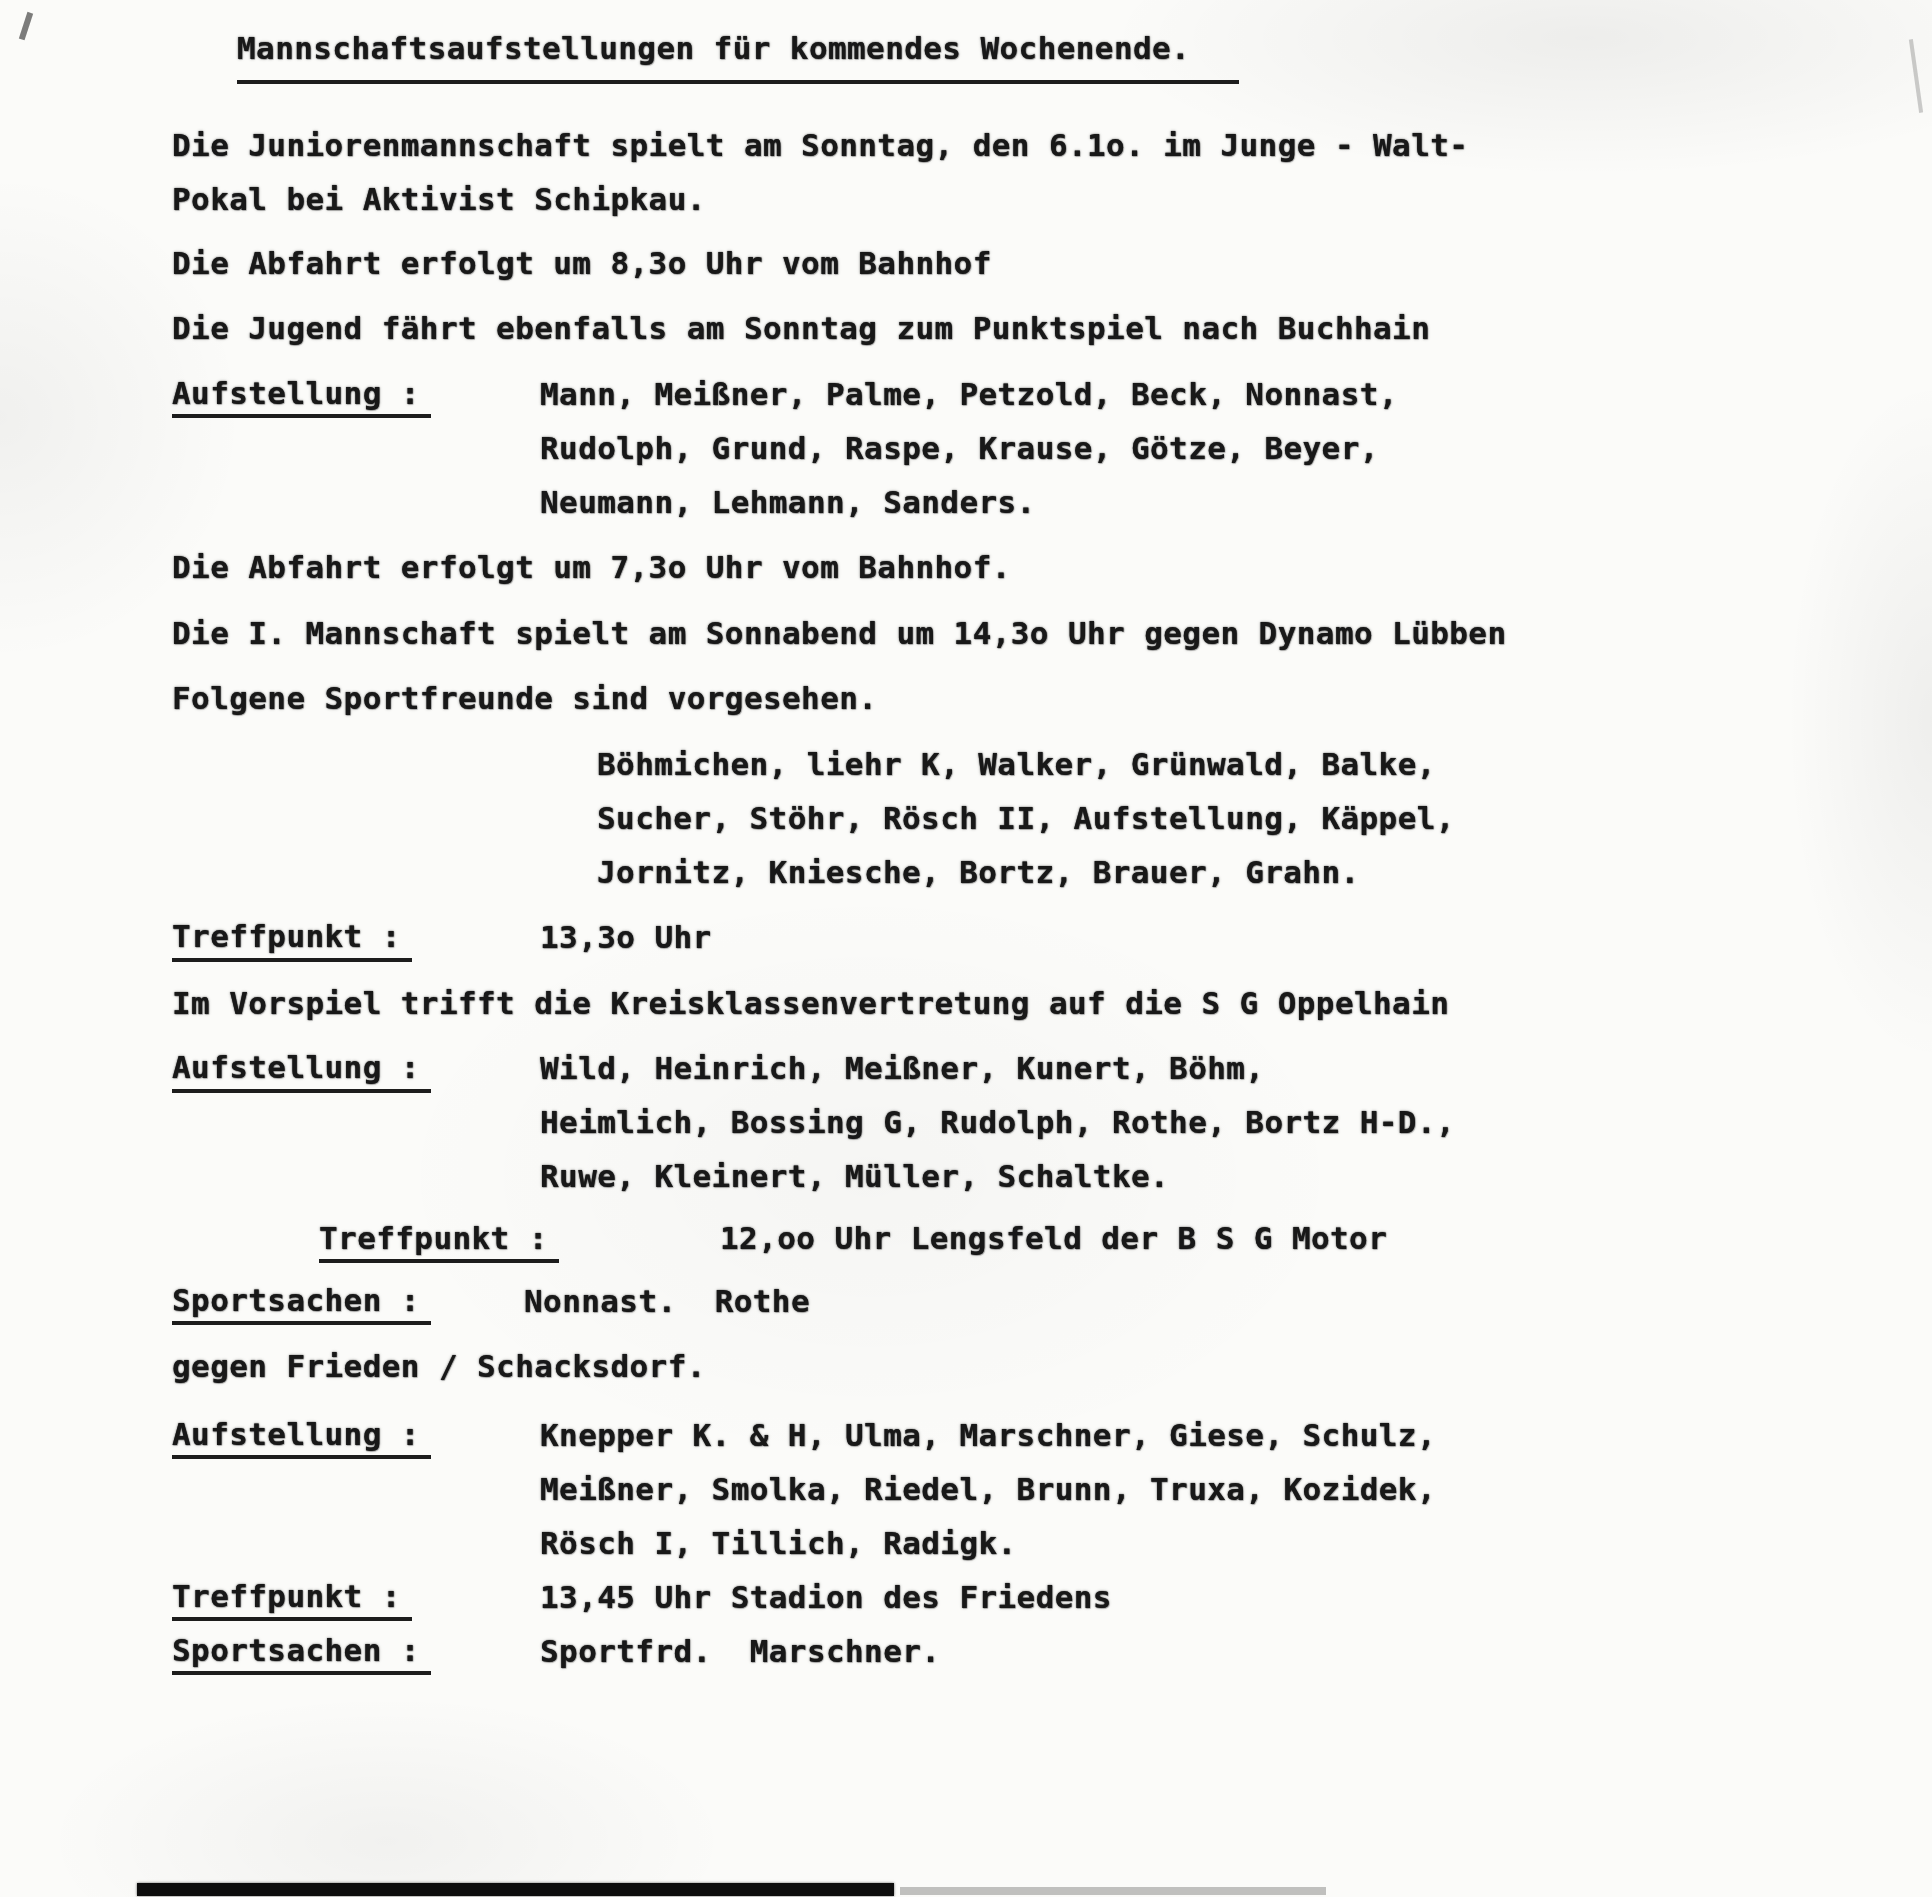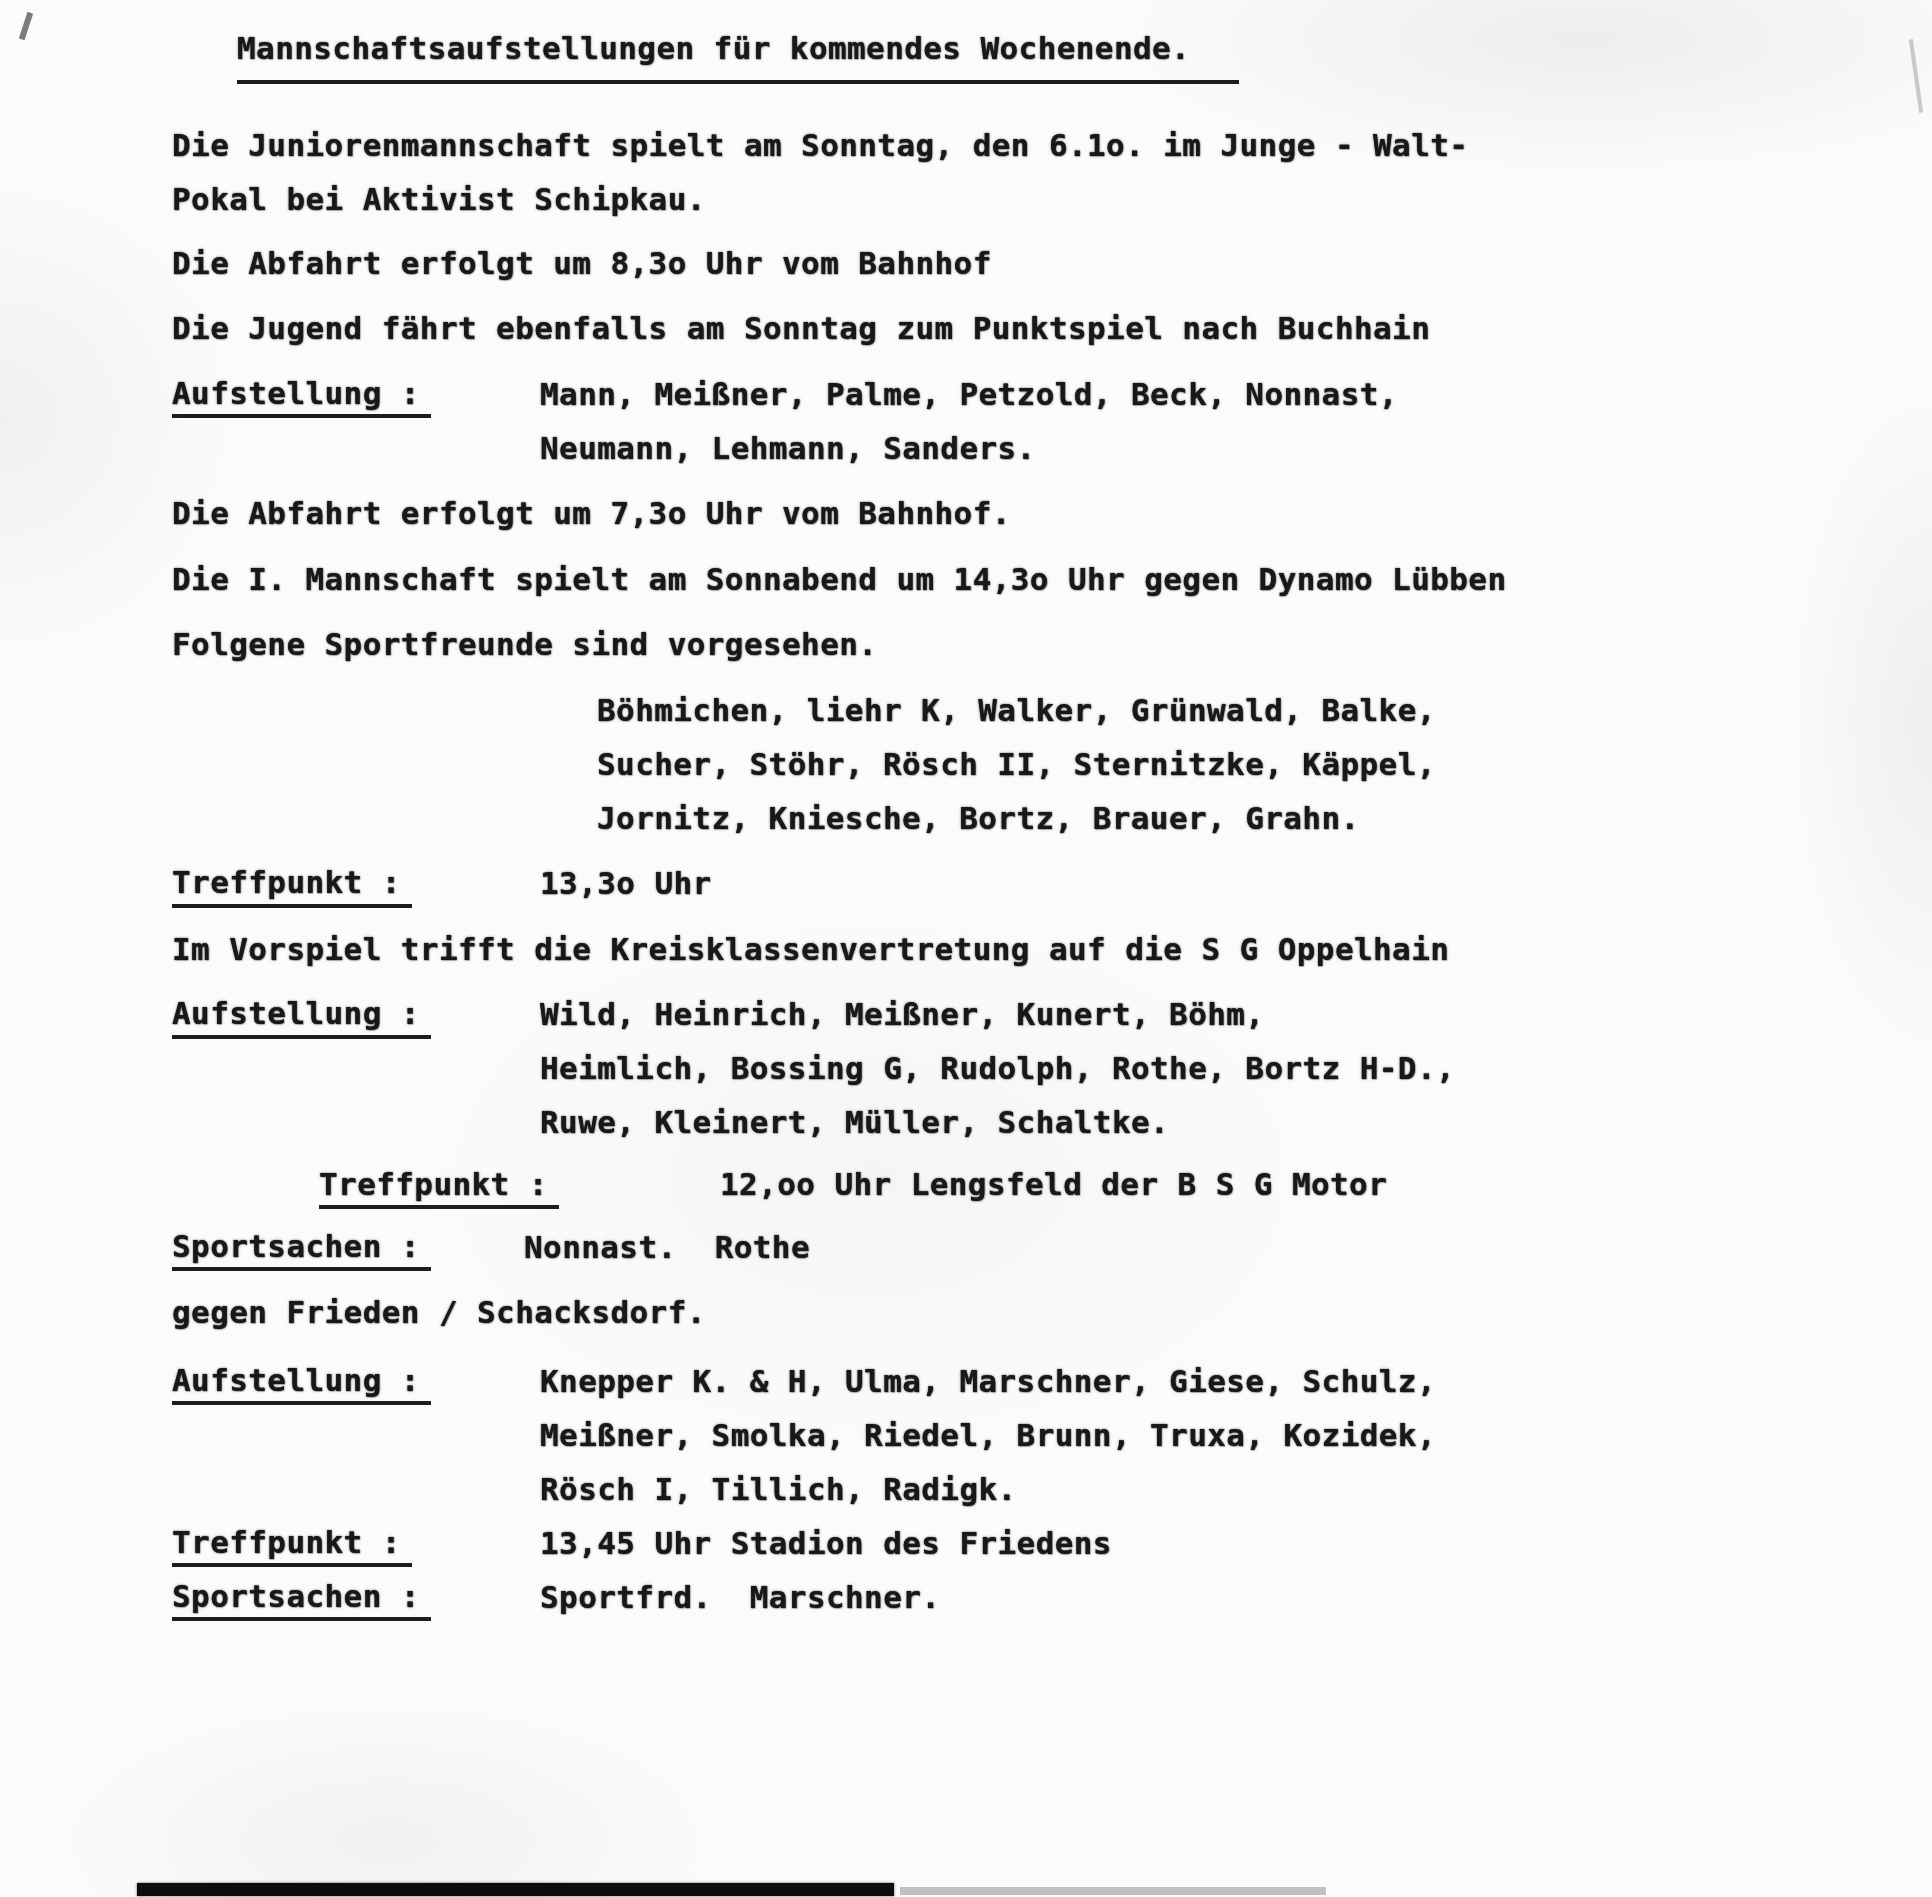--- a/index.html
+++ b/index.html
@@ -91,38 +91,39 @@
   </div>
 
   <div class="row para mb">
     <span class="tw">Die Jugend fährt ebenfalls am Sonntag zum Punktspiel nach Buchhain</span>
   </div>
 
   <div class="block mb">
     <span class="tw label">Aufstellung :</span>
     <div class="names">
       <div class="row"><span class="tw">Mann, Meißner, Palme, Petzold, Beck, Nonnast,</span></div>
+      <div class="row"><span class="tw">Rudolph, Grund, Raspe, Krause, Götze, Beyer,</span></div>
       <div class="row"><span class="tw">Neumann, Lehmann, Sanders.</span></div>
     </div>
   </div>
 
   <div class="row para mb">
     <span class="tw">Die Abfahrt erfolgt um 7,3o Uhr vom Bahnhof.</span>
   </div>
 
   <div class="row para mb">
     <span class="tw">Die I. Mannschaft spielt am Sonnabend um 14,3o Uhr gegen Dynamo Lübben</span>
   </div>
   <div class="row para mb">
     <span class="tw">Folgene Sportfreunde sind vorgesehen.</span>
   </div>
 
   <div class="names deep mb">
     <div class="row"><span class="tw">Böhmichen, liehr K, Walker, Grünwald, Balke,</span></div>
-    <div class="row"><span class="tw">Sucher, Stöhr, Rösch II, Sternitzke, Käppel,</span></div>
+    <div class="row"><span class="tw">Sucher, Stöhr, Rösch II, Aufstellung, Käppel,</span></div>
     <div class="row"><span class="tw">Jornitz, Kniesche, Bortz, Brauer, Grahn.</span></div>
   </div>
 
   <div class="block mb">
     <span class="tw label">Treffpunkt :</span>
     <div class="names">
         <div class="row"><span class="tw">13,3o Uhr</span></div>
       </div>
   </div>
 

